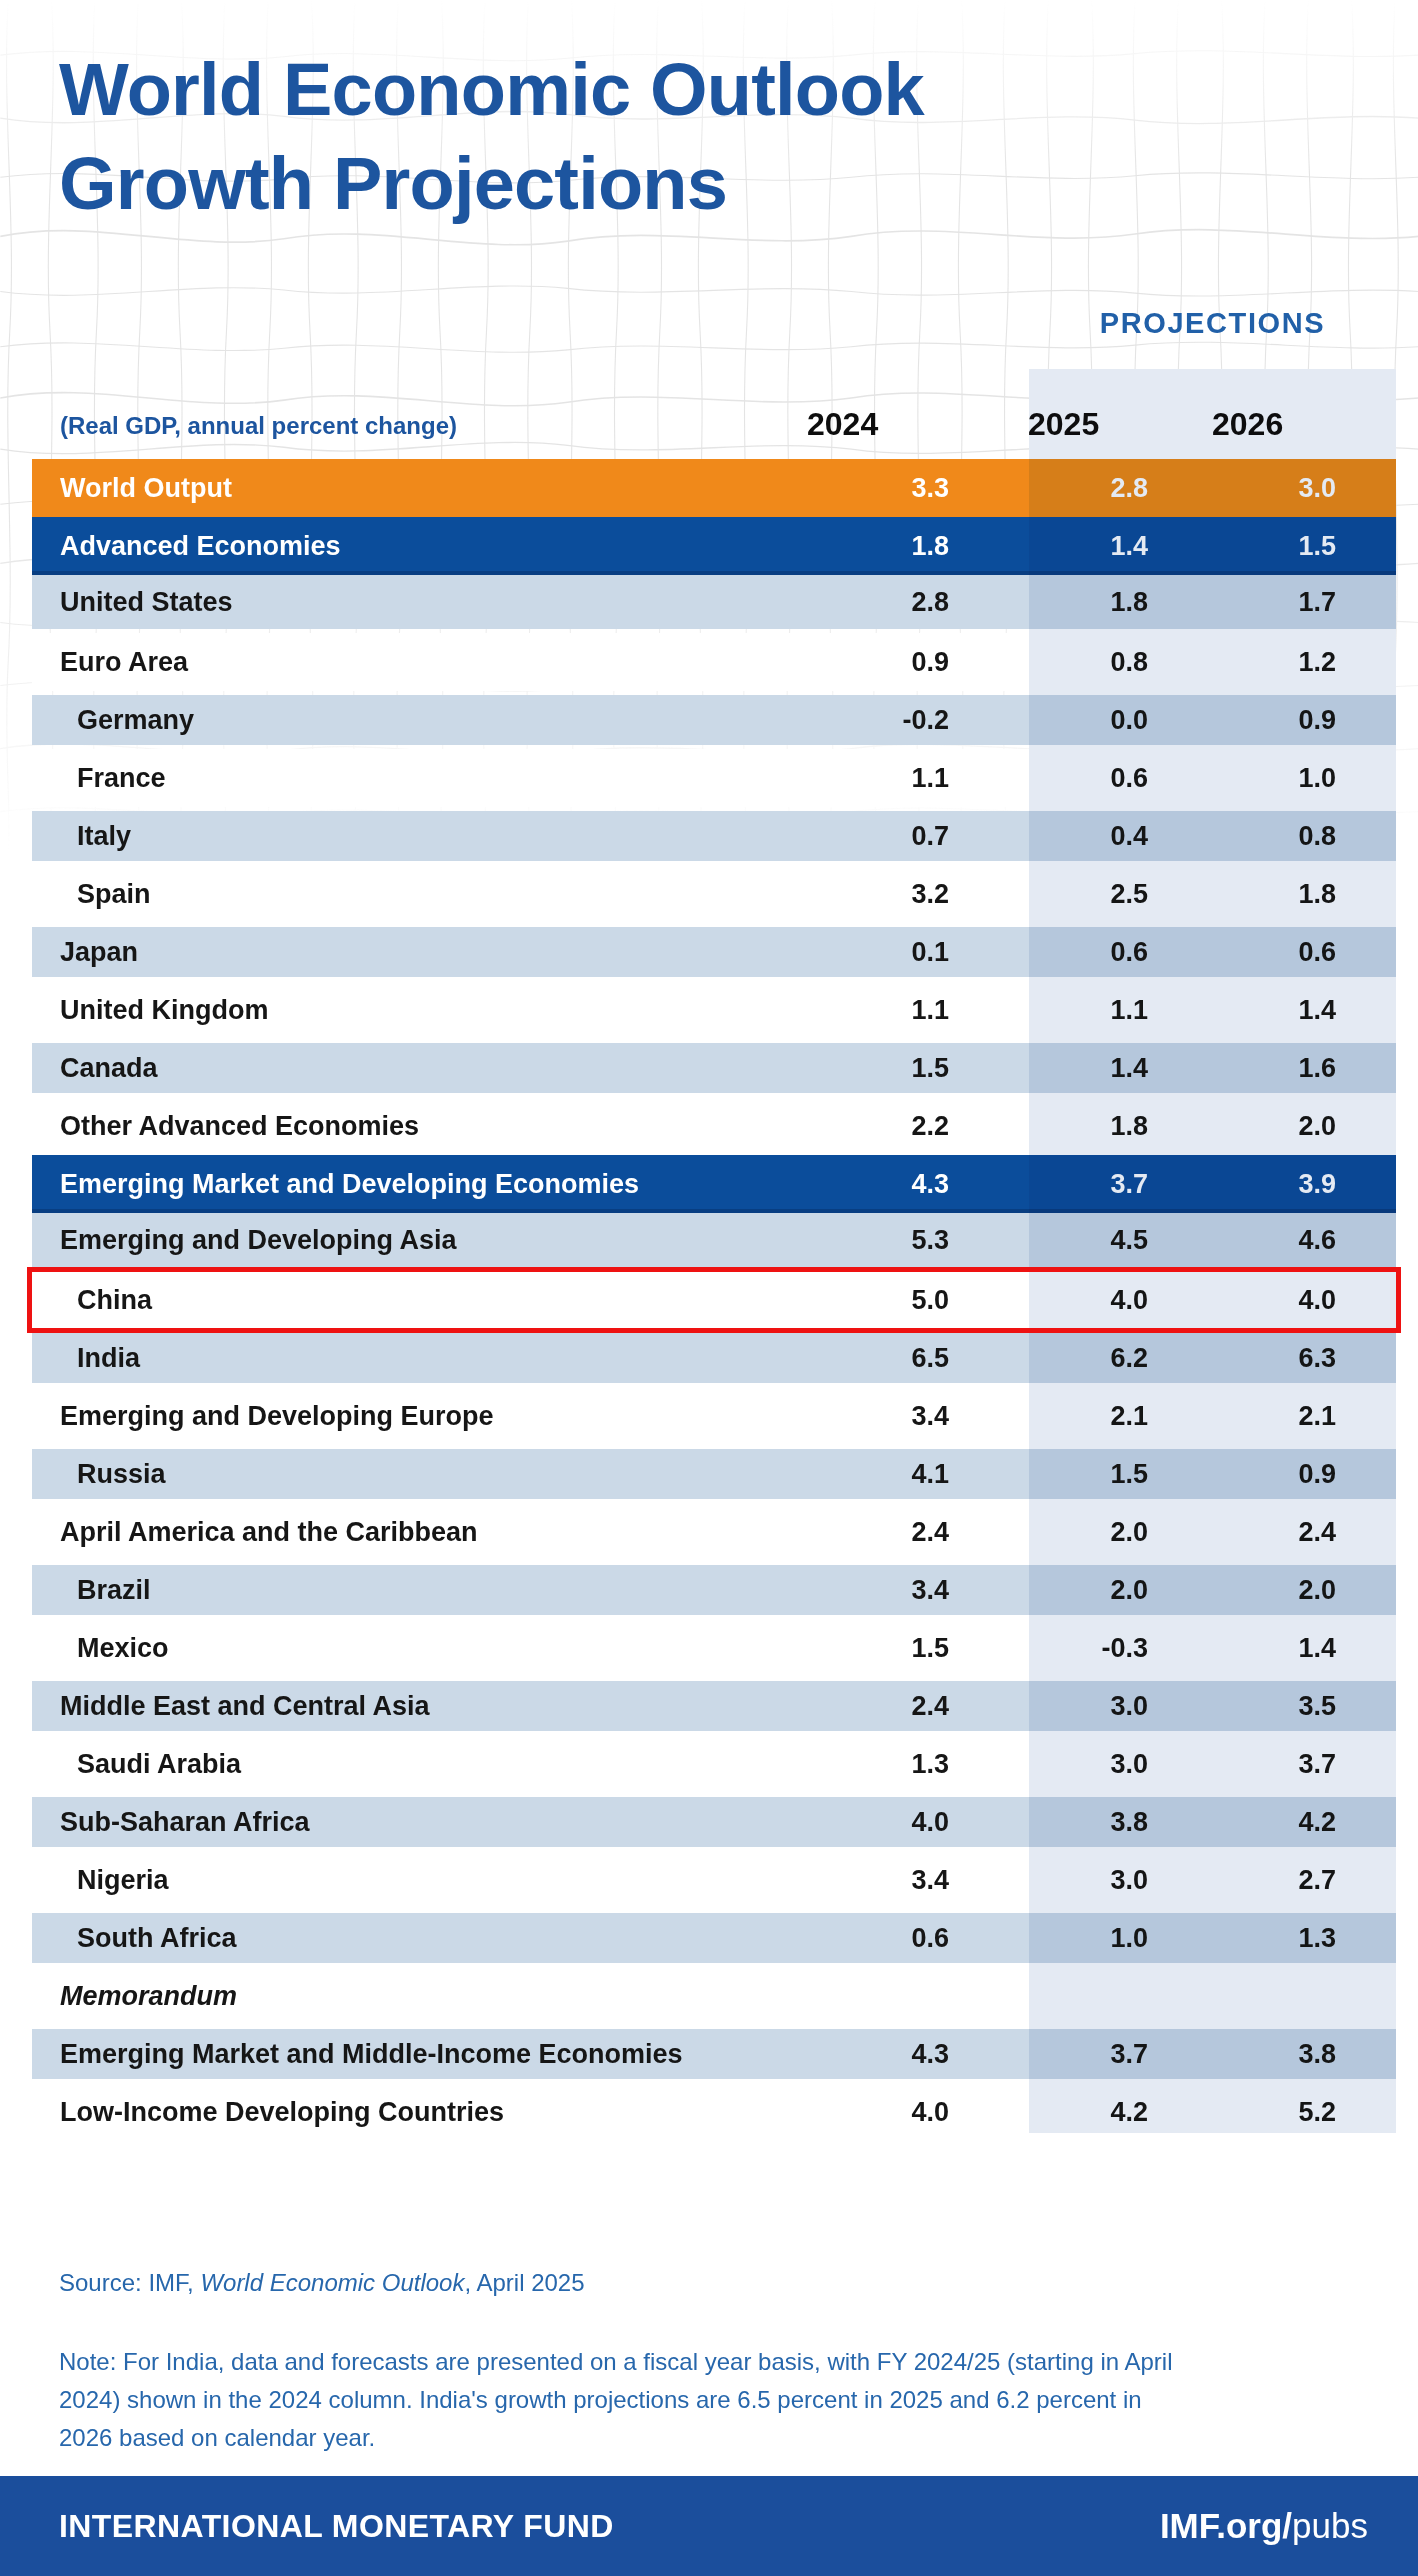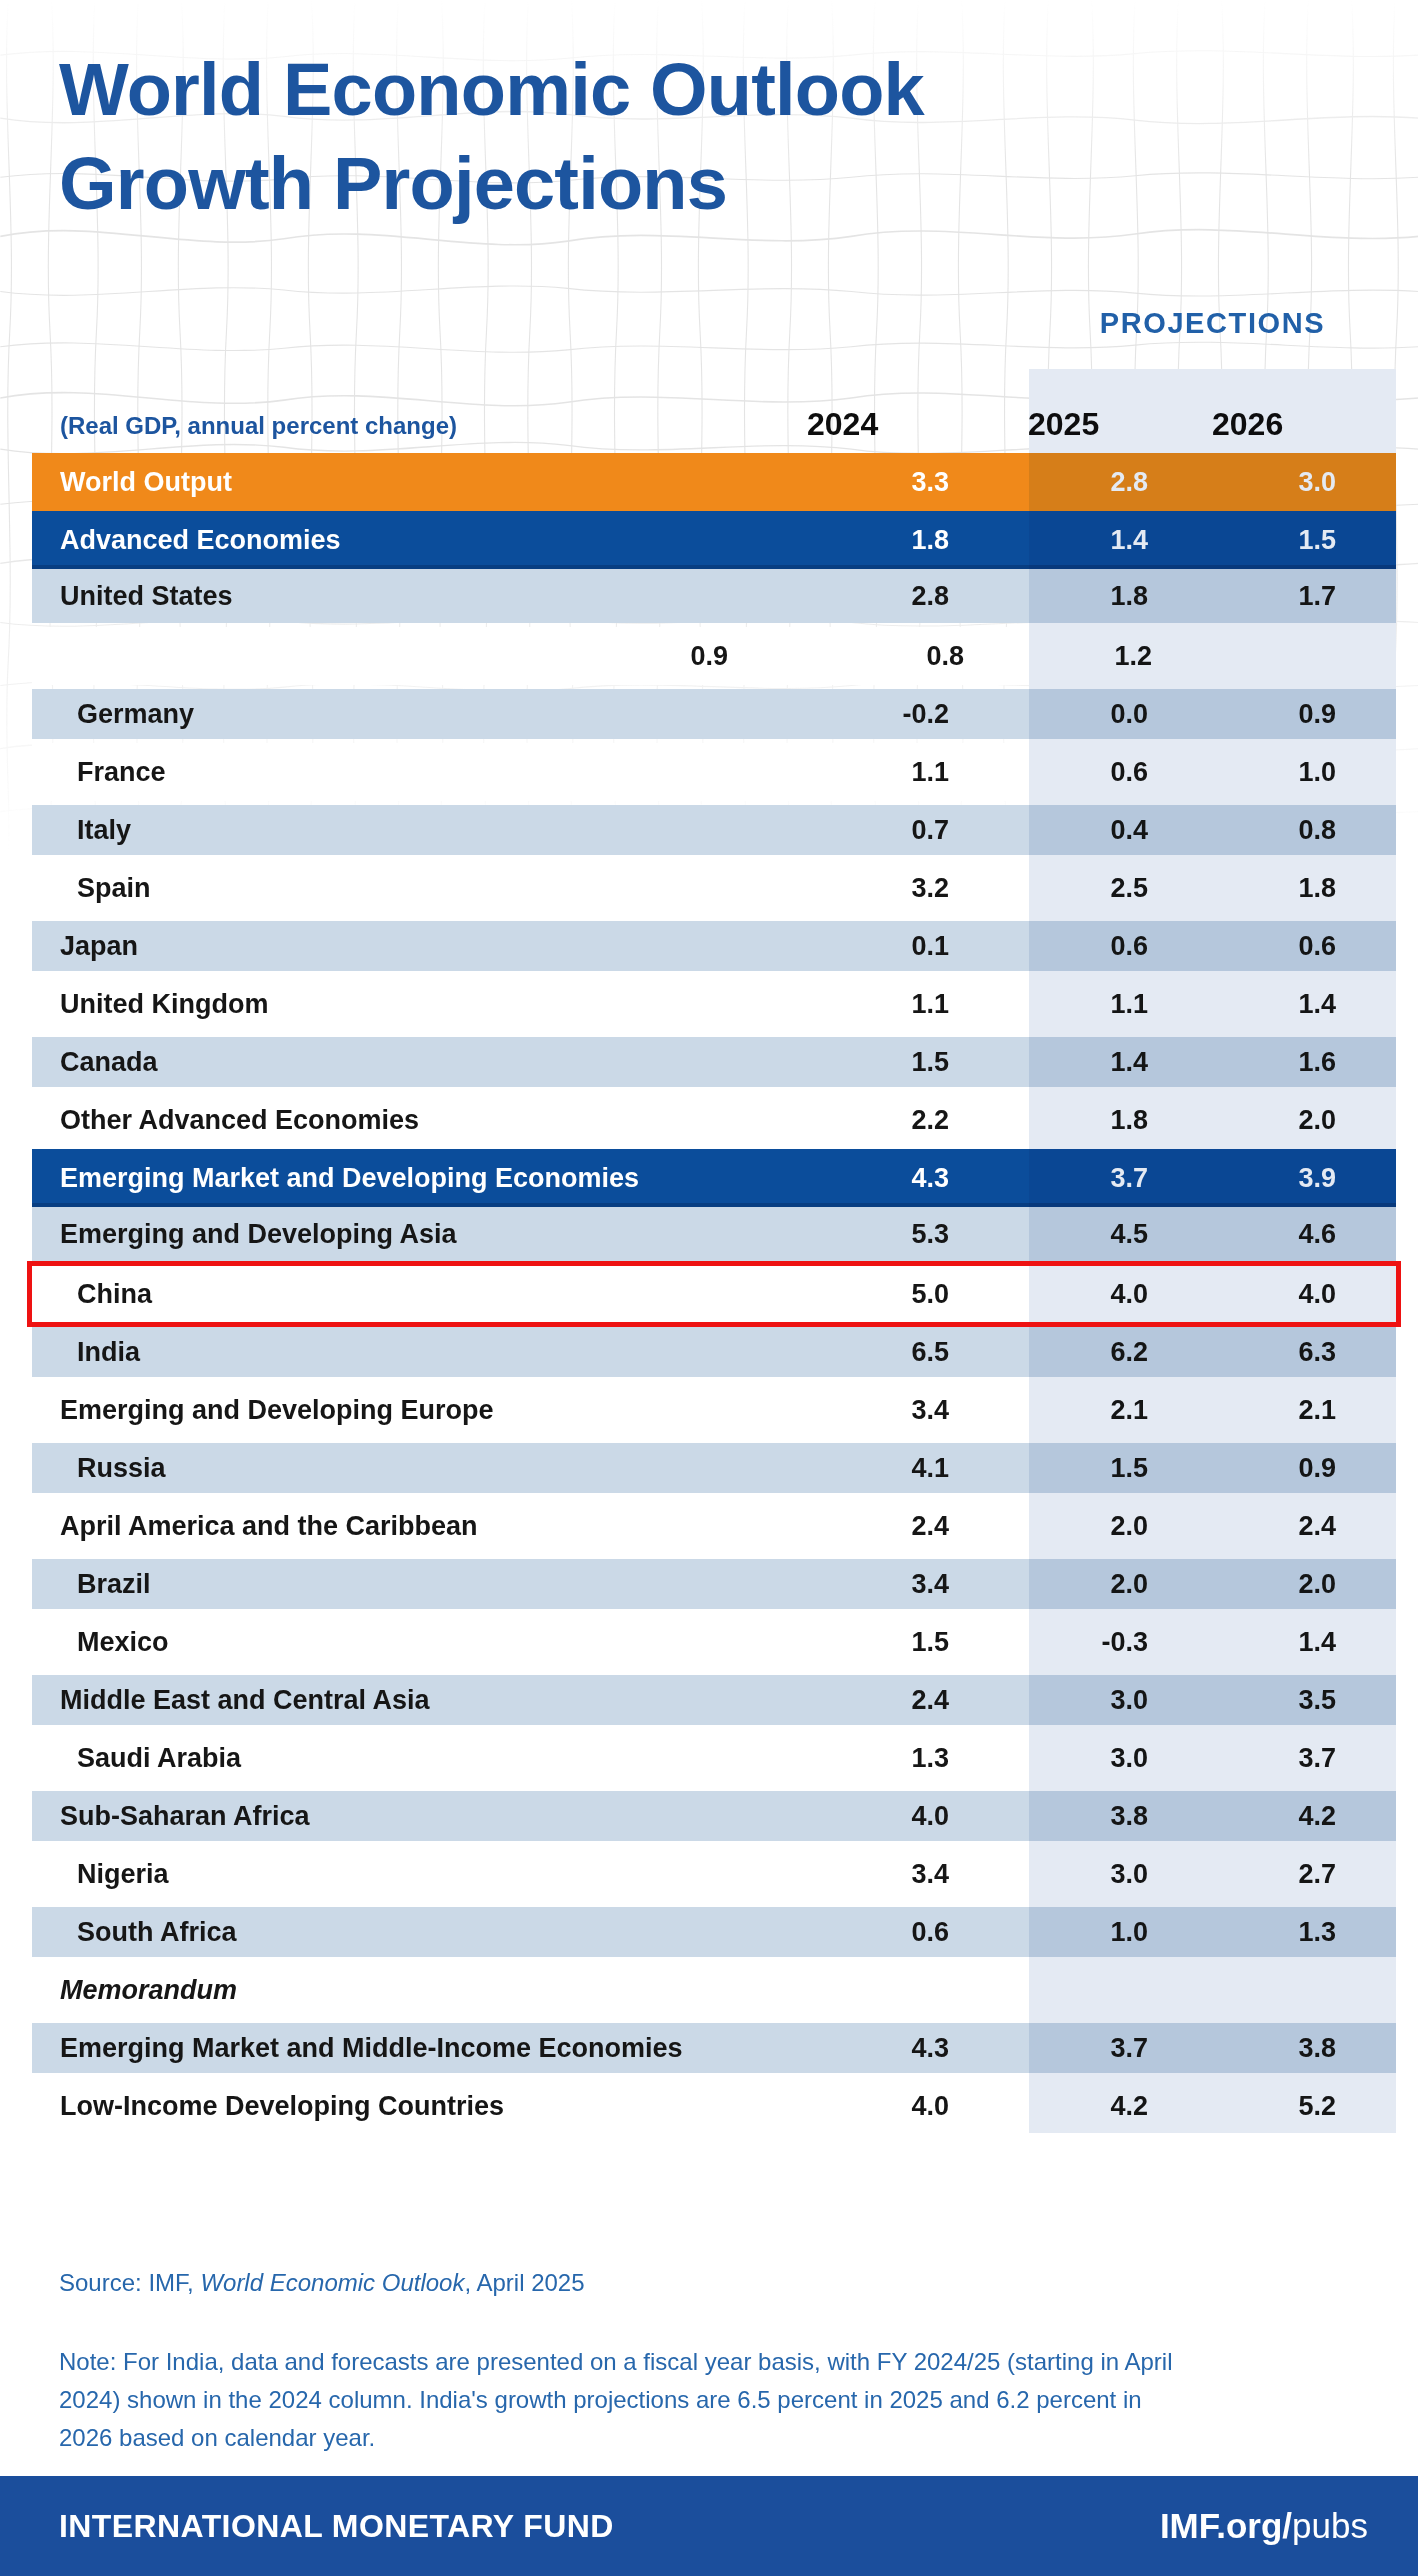--- a/index.html
+++ b/index.html
@@ -35,21 +35,21 @@
   }
   .projections-label{
     position:absolute;left:1029px;top:307px;width:367px;z-index:2;
     text-align:center;color:#2160A8;font-size:29px;font-weight:700;letter-spacing:1.6px;
   }
 
   .tablewrap{position:absolute;left:32px;top:363px;width:1364px;z-index:1;}
 
   .grid-cols{display:grid;grid-template-columns:1fr 221px 184px 184px;}
 
-  .header-row{height:88px;align-items:end;padding-bottom:2px;}
+  .header-row{height:88px;align-items:end;padding-bottom:8px;}
   .subtitle{
     padding-left:28px;padding-bottom:11px;
     color:var(--title-blue);font-size:24px;font-weight:700;
   }
   .yearcell{
     text-align:left;color:#0E0E0E;font-size:32px;font-weight:700;padding-bottom:8px;
   }
 
   .row{
     height:58px;align-items:center;position:relative;
@@ -192,20 +192,21 @@
     <div class="v v25">1.4</div>
     <div class="v v26">1.5</div>
   </div>
         <div class="row grid-cols row--light">
     <div class="label">United States</div>
     <div class="v v24">2.8</div>
     <div class="v v25">1.8</div>
     <div class="v v26">1.7</div>
   </div>
         <div class="row grid-cols row--white">
+    <div class="label">Euro Area</div>
     <div class="v v24">0.9</div>
     <div class="v v25">0.8</div>
     <div class="v v26">1.2</div>
   </div>
         <div class="row grid-cols row--light row--indent1">
     <div class="label">Germany</div>
     <div class="v v24">-0.2</div>
     <div class="v v25">0.0</div>
     <div class="v v26">0.9</div>
   </div>

